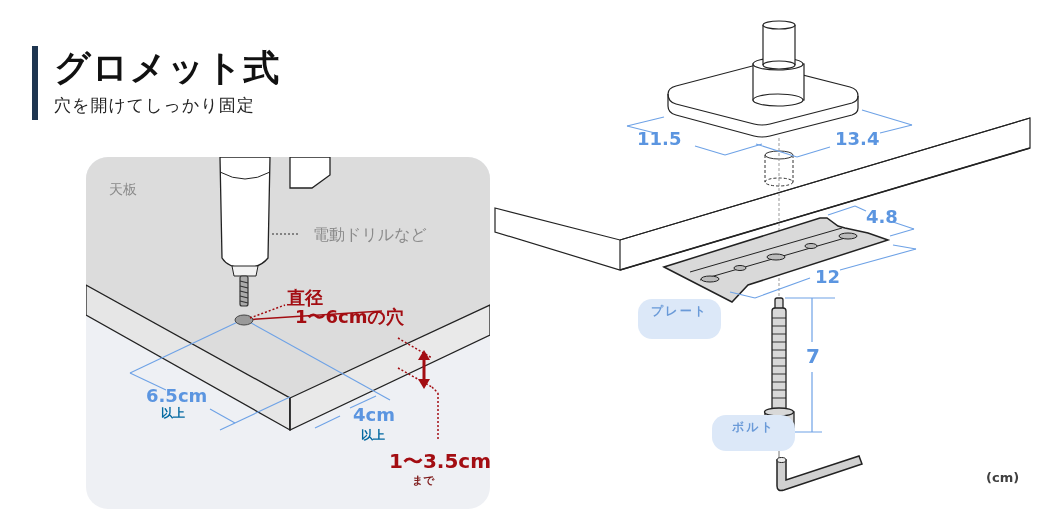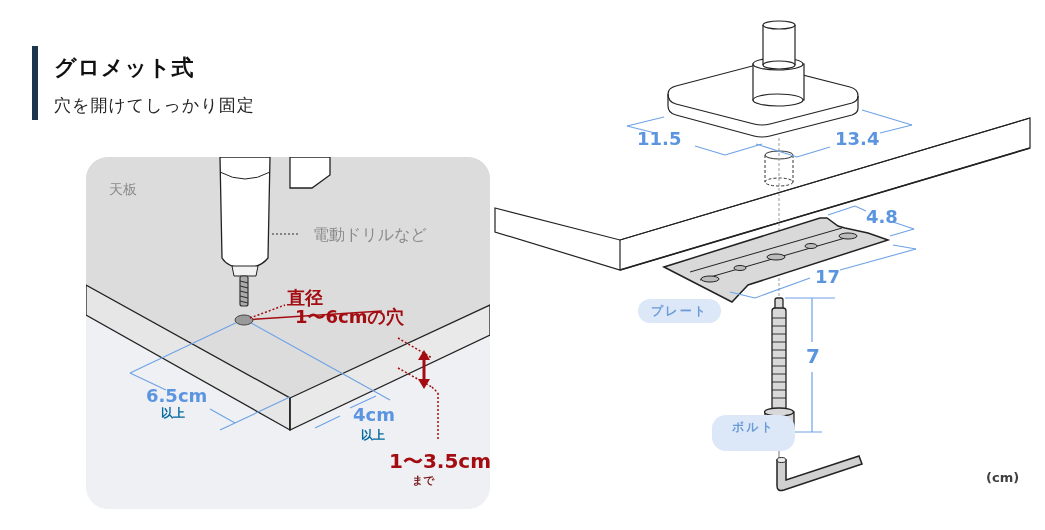--- a/index.html
+++ b/index.html
@@ -1,18 +1,18 @@
 <!DOCTYPE html>
 <html><head>
 <meta charset="utf-8">
 <style>
   html, body { margin:0; padding:0; background:#ffffff; }
   body { width:1045px; height:530px; position:relative; overflow:hidden; font-family:"DejaVu Sans", sans-serif; }
   .title-bar { position:absolute; left:32px; top:46px; width:6px; height:74px; background:#1e3550; }
-  .title { position:absolute; left:54px; top:48px; font-size:22px; font-weight:bold; color:#111; letter-spacing:1px; line-height:40px; }
+  .title { position:absolute; left:54px; top:48px; font-size:36px; font-weight:bold; color:#111; letter-spacing:1px; line-height:40px; }
   .subtitle { position:absolute; left:54px; top:94px; font-size:17px; color:#222; letter-spacing:1px; }
   .panel { position:absolute; left:86px; top:157px; width:404px; height:352px; background:#eef0f4; border-radius:22px; overflow:hidden; }
   svg.main { position:absolute; left:0; top:0; }
   .lbl { position:absolute; white-space:nowrap; }
   .gray-lbl { color:#8a8a8a; font-size:16px; }
   .red-lbl { color:#a30d12; font-weight:bold; font-size:18px; line-height:19px; }
   .red-sub { color:#7f1d1d; font-weight:bold; font-size:11px; }
   .blue-big { color:#5b95e0; font-weight:bold; font-size:18px; }
   .blue-small { color:#0369a1; font-size:12px; font-weight:bold; }
   .pill { position:absolute; background:#dce8f8; color:#6a9ad8; border-radius:14px; font-size:12px; font-weight:bold; text-align:center; line-height:24px; letter-spacing:2px; }
@@ -182,17 +182,17 @@
 
   <g>
     <path d="M777,460 L777,486 Q777,492 784,490 L862,464 L859,456 L786,480 L786,460 Z" fill="#d0d0d0" stroke="#222" stroke-width="1.5"></path>
     <ellipse cx="781.5" cy="460" rx="4.5" ry="2.5" fill="#eee" stroke="#222" stroke-width="1"></ellipse>
   </g>
 </svg>
 
 <div class="lbl blue-big" style="left:637px;top:128px;">11.5</div>
 <div class="lbl blue-big" style="left:835px;top:128px;">13.4</div>
 <div class="lbl blue-big" style="left:866px;top:206px;">4.8</div>
-<div class="lbl blue-big" style="left:815px;top:266px;">17</div>
-<div class="pill" style="left:638px;top:299px;width:83px;height:24px;">プレート</div>
+<div class="lbl blue-big" style="left:815px;top:266px;">12</div>
+<div class="pill" style="left:638px;top:299px;width:83px;height:40px;">プレート</div>
 <div class="lbl blue-big" style="left:806px;top:344px;font-size:20px;">7</div>
 <div class="pill" style="left:712px;top:415px;width:83px;height:36px;">ボルト</div>
 <div class="unit" style="left:986px;top:470px;">(cm)</div>
 
 </body></html>

